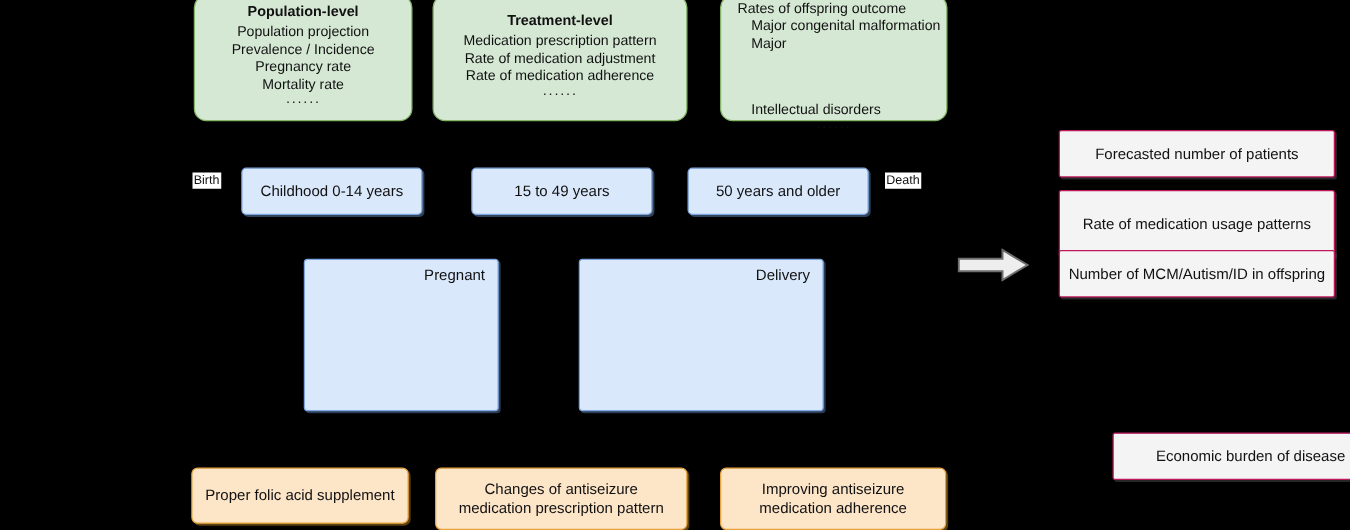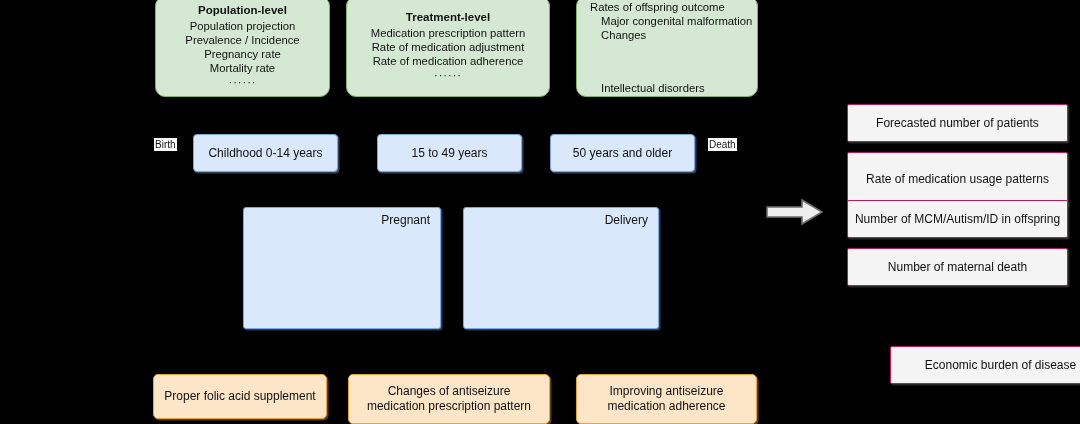--- a/index.html
+++ b/index.html
@@ -134,39 +134,39 @@
     <div class="green-line">Medication prescription pattern</div>
     <div class="green-line">Rate of medication adjustment</div>
     <div class="green-line">Rate of medication adherence</div>
     <div class="dots">······</div>
   </div>
 
   <div class="box green-box" style="left:576px; top:-4px; width:182px; height:101px; align-items:flex-start;">
     <div class="green-title" style="width:100%;">Outcome-level</div>
     <div class="green-line" style="width:100%; text-align:left; padding-left:7px;">Rates of offspring outcome</div>
     <div class="green-line indent" style="width:100%; text-align:left;">Major congenital malformation</div>
-    <div class="green-line indent" style="width:100%; text-align:left;">Changes</div>
+    <div class="green-line indent" style="width:100%; text-align:left;">Major</div>
     <div class="green-line indent" style="width:100%; text-align:left;margin-top:39px;">Intellectual disorders</div>
     <div class="dots" style="width:100%;">······</div>
   </div>
 
   <div class="endpoint-label" style="left:154px; top:138px;">Birth</div>
   <div class="endpoint-label" style="left:708px; top:138px;">Death</div>
 
   <div class="box blue-box" style="left:193px; top:134px; width:145px; height:38px;align-items:center;">
     <span>Childhood 0-14 years</span>
   </div>
   <div class="box blue-box" style="left:377px; top:134px; width:145px; height:38px;text-align:center;">
     <span>15 to 49 years</span>
   </div>
   <div class="box blue-box" style="left:550px; top:134px; width:145px; height:38px;">
     <span>50 years and older</span>
   </div>
 
-  <div class="group-box" style="left:243px; top:207px; width:198px; height:122px;">
+  <div class="group-box" style="left:243px; top:207px; width:156px; height:122px;">
     <div class="group-label">Pregnant</div>
 
   </div>
 
   <div class="group-box" style="left:463px; top:207px; width:196px; height:122px;">
     <div class="group-label">Delivery</div>
 
   </div>
 
   <div class="box orange-box" style="left:153px; top:374px; width:174px; height:45px;">
@@ -189,20 +189,17 @@
 
   <div class="box gray-box" style="left:847px; top:104px; width:221px; height:38px;">
     <span>Forecasted number of patients</span>
   </div>
   <div class="box gray-box" style="left:847px; top:152px; width:221px; height:54px;">
     <span>Rate of medication usage patterns</span>
   </div>
   <div class="box gray-box" style="left:847px; top:200px; width:221px; height:38px;">
     <span>Number of MCM/Autism/ID in offspring</span>
   </div>
-  <div class="box gray-box" style="left:847px; top:248px; width:221px; height:38px;">
-    <span>Number of maternal death</span>
-  </div>
   <div class="box gray-box" style="left:890px; top:346px; width:221px; height:38px;">
     <span>Economic burden of disease</span>
   </div>
 
 </div>
 
 </body></html>

